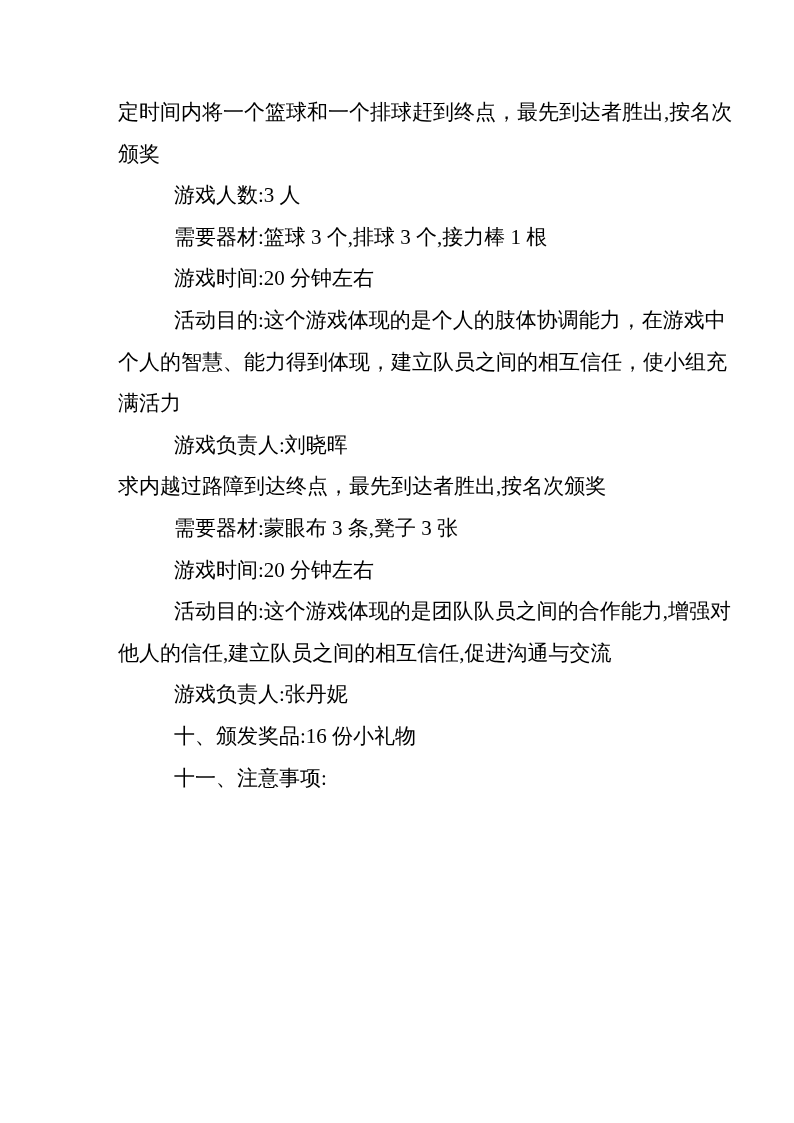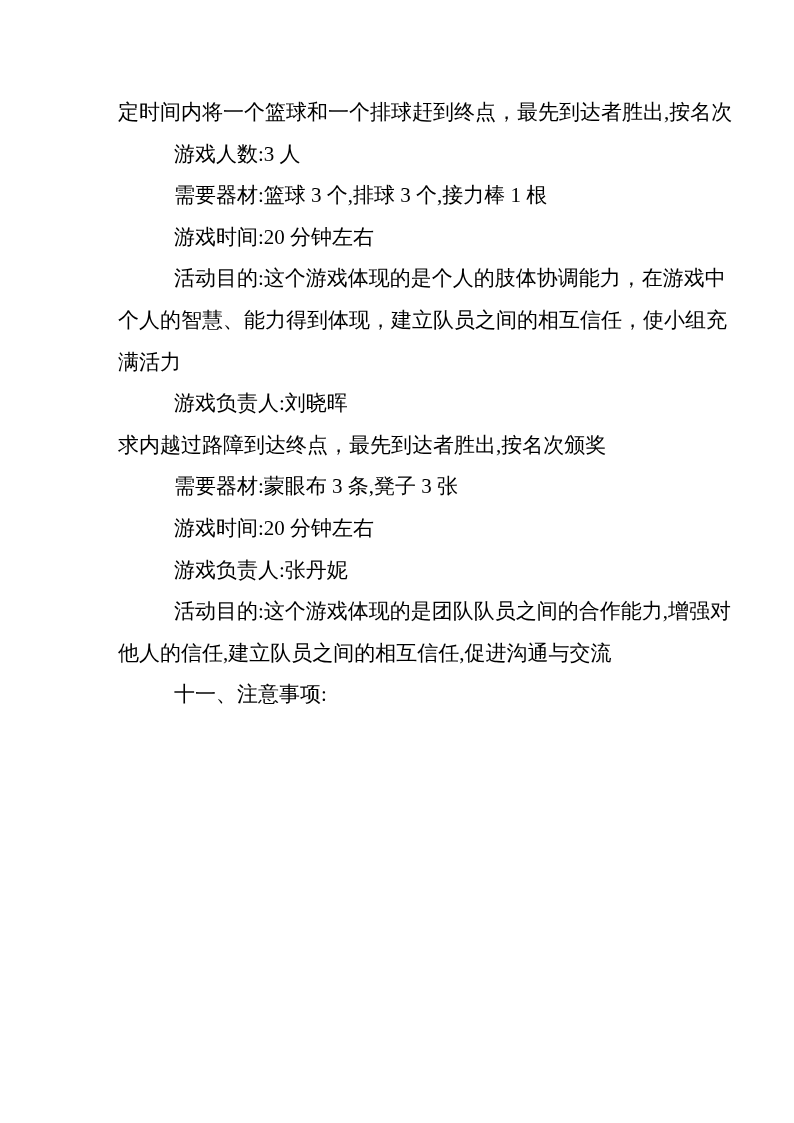--- a/index.html
+++ b/index.html
@@ -43,20 +43,21 @@
       text-indent: 56px;
     }
   </style>
 </head>
 <body>
 
 <div class="page" style="background: rgb(255, 255, 255);">
   <div class="doc-body" style="color: rgb(0, 0, 0);">
       <div class="para">
         <div class="line">定时间内将一个篮球和一个排球赶到终点，最先到达者胜出,按名次</div>
+        <div class="line">颁奖</div>
       </div>
       <div class="para">
         <div class="line fi">游戏人数:3 人</div>
       </div>
       <div class="para">
         <div class="line fi">需要器材:篮球 3 个,排球 3 个,接力棒 1 根</div>
       </div>
       <div class="para">
         <div class="line fi">游戏时间:20 分钟左右</div>
       </div>
@@ -71,25 +72,28 @@
       <div class="para">
         <div class="line">求内越过路障到达终点，最先到达者胜出,按名次颁奖</div>
       </div>
       <div class="para">
         <div class="line fi">需要器材:蒙眼布 3 条,凳子 3 张</div>
       </div>
       <div class="para">
         <div class="line fi">游戏时间:20 分钟左右</div>
       </div>
       <div class="para">
+        <div class="line fi">活动目的:这个游戏体现的是团队队员之间的合作能力,增强对</div>
+        <div class="line">他人的信任,建立队员之间的相互信任,促进沟通与交流</div>
+      </div>
+      <div class="para">
         <div class="line fi">游戏负责人:张丹妮</div>
       </div>
       <div class="para">
-        <div class="line fi">活动目的:这个游戏体现的是团队队员之间的合作能力,增强对</div>
-        <div class="line">他人的信任,建立队员之间的相互信任,促进沟通与交流</div>
+        <div class="line fi">十、颁发奖品:16 份小礼物</div>
       </div>
       <div class="para">
       </div>
       <div class="para">
         <div class="line fi">十一、注意事项:</div>
       </div>
     </div>
 </div>
 
 </body></html>

